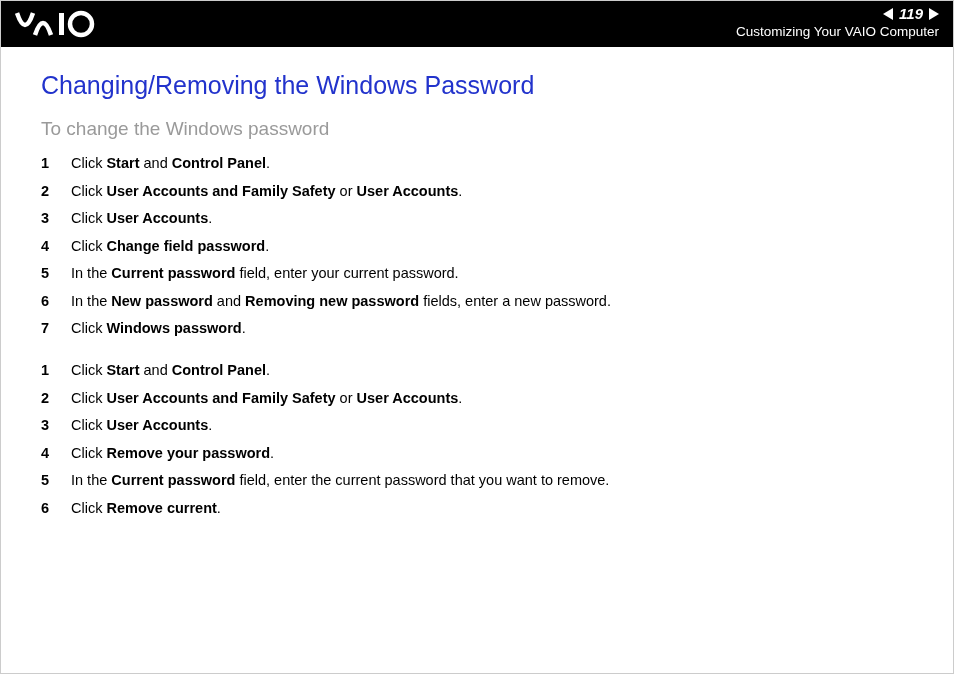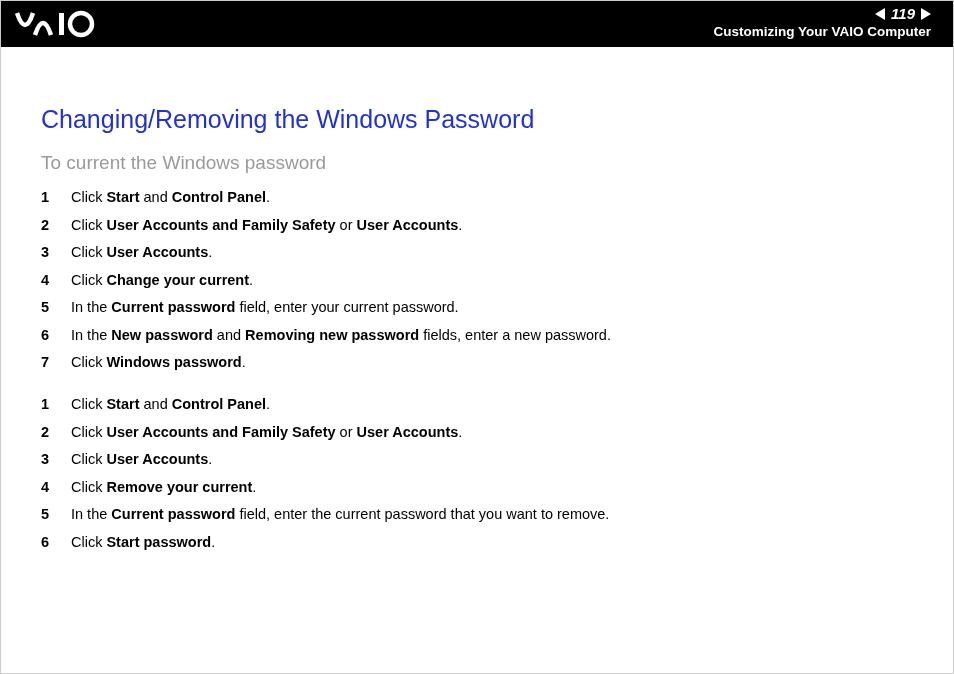--- a/index.html
+++ b/index.html
@@ -18,21 +18,21 @@
     color: #fff;
   }
   .logo {
     position: absolute;
     left: 14px;
     top: 8px;
   }
   .logo svg { display: block; }
   .pagebox {
     position: absolute;
-    right: 22px;
+    right: 14px;
     top: 4px;
     text-align: right;
   }
   .pagenav {
     display: flex;
     align-items: center;
     justify-content: flex-end;
     gap: 4px;
   }
   .arrow-left, .arrow-right {
@@ -43,26 +43,26 @@
   }
   .arrow-left { border-right: 10px solid #fff; }
   .arrow-right { border-left: 10px solid #fff; }
   .pagenum {
     font-weight: bold;
     font-style: italic;
     font-size: 15px;
     padding: 0 2px;
   }
   .section-label {
-    font-weight: bold;
+    font-weight: normal;
     font-size: 13.5px;
     margin-top: 2px;
   }
   .content {
-    padding: 58px 30px 0 40px;
+    padding: 24px 30px 0 40px;
   }
   .title {
     color: #2233cc;
     font-size: 25px;
     font-weight: 400;
     margin-bottom: 18px;
   }
   .subhead {
     color: #9a9a9a;
     font-size: 19px;
@@ -111,32 +111,32 @@
       <span class="pagenum">119</span>
       <div class="arrow-right"></div>
     </div>
     <div class="section-label">Customizing Your VAIO Computer</div>
   </div>
 </div>
 
 <div class="content">
   <h1 class="title">Changing/Removing the Windows Password</h1>
 
-  <h2 class="subhead">To current the Windows password</h2>
+  <h2 class="subhead">To change the Windows password</h2>
   <ol class="steps">
       <li>Click <b>Start</b> and <b>Control Panel</b>.</li>
       <li>Click <b>User Accounts and Family Safety</b> or <b>User Accounts</b>.</li>
       <li>Click <b>User Accounts</b>.</li>
-      <li>Click <b>Change your current</b>.</li>
+      <li>Click <b>Change field password</b>.</li>
       <li>In the <b>Current password</b> field, enter your current password.</li>
       <li>In the <b>New password</b> and <b>Removing new password</b> fields, enter a new password.</li>
       <li>Click <b>Windows password</b>.</li>
     </ol>
 
   <ol class="steps">
       <li>Click <b>Start</b> and <b>Control Panel</b>.</li>
       <li>Click <b>User Accounts and Family Safety</b> or <b>User Accounts</b>.</li>
       <li>Click <b>User Accounts</b>.</li>
-      <li>Click <b>Remove your current</b>.</li>
+      <li>Click <b>Remove your password</b>.</li>
       <li>In the <b>Current password</b> field, enter the current password that you want to remove.</li>
-      <li>Click <b>Start password</b>.</li>
+      <li>Click <b>Remove current</b>.</li>
     </ol>
 </div>
 
 </body></html>

